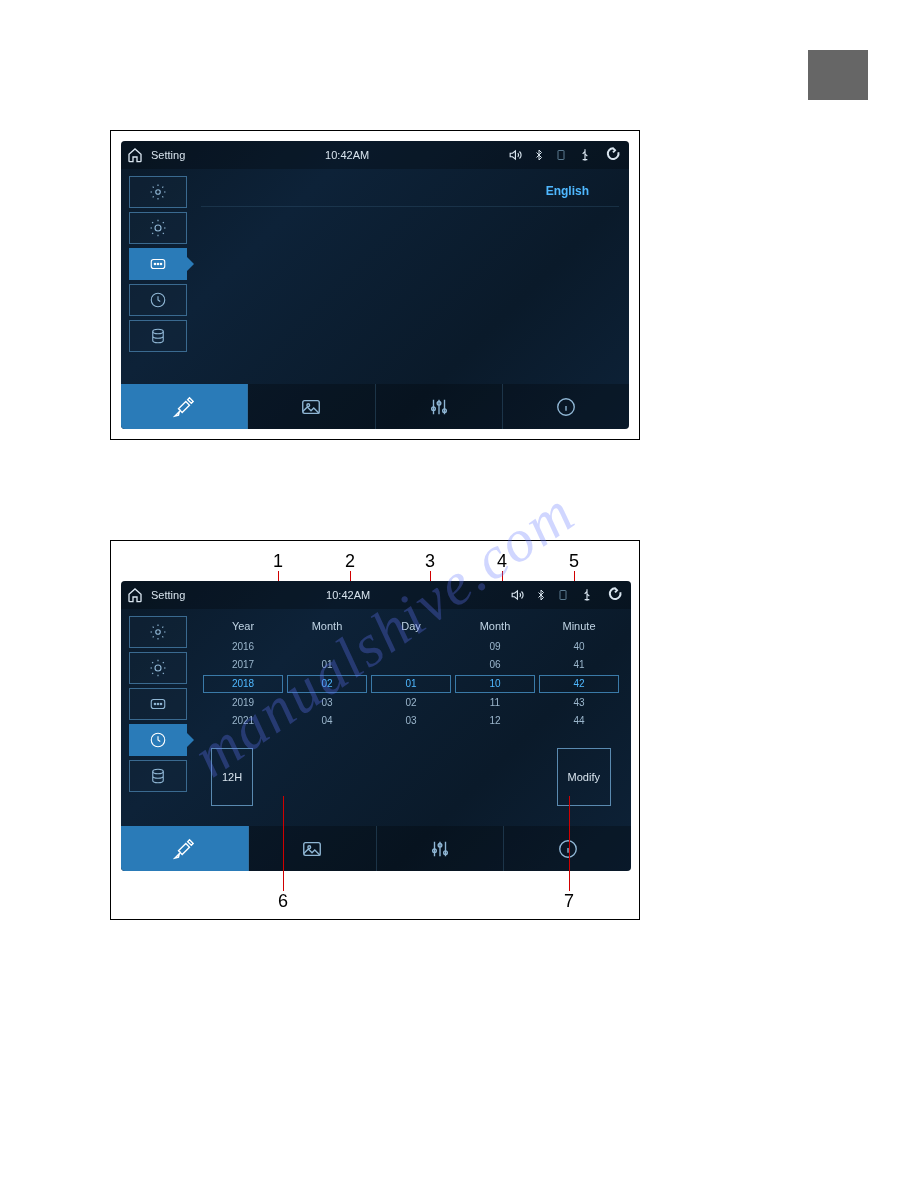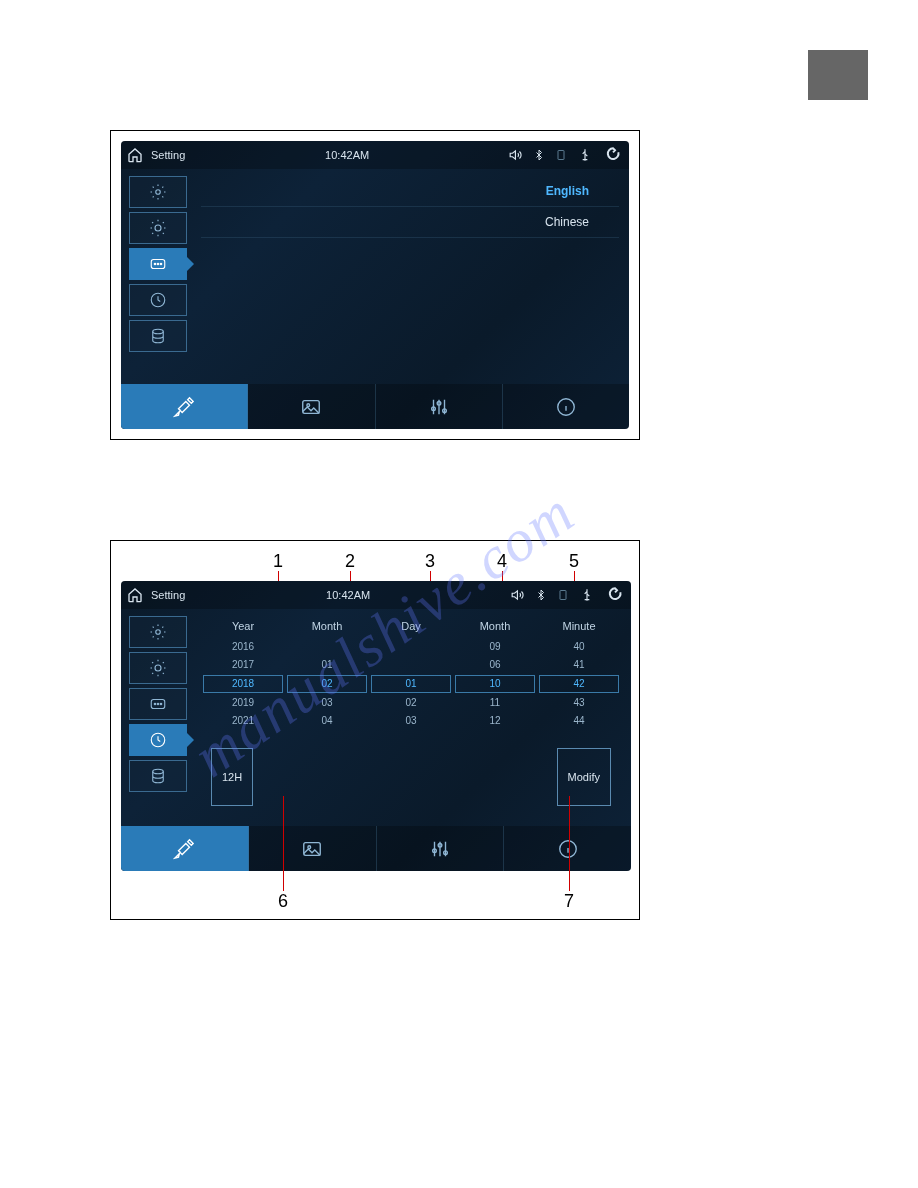--- a/index.html
+++ b/index.html
@@ -233,21 +233,20 @@
       <div class="sidebar-item">
           <svg width="18" height="18" viewBox="0 0 24 24" fill="none" stroke="#8fb6d4" stroke-width="1.5">
             <ellipse cx="12" cy="6" rx="7" ry="3"></ellipse>
             <path d="M5 6v12a7 3 0 0 0 14 0V6M5 12a7 3 0 0 0 14 0"></path>
           </svg>
         </div>
     </div>
 
     <div class="content-area">
       <div class="lang-item sel">English</div>
-      <div class="lang-item">Chinese</div>
     </div>
 
     <div class="bottom-bar">
       <div class="bottom-item active">
           <svg width="22" height="22" viewBox="0 0 24 24" fill="none" stroke="#fff" stroke-width="1.5">
             <path d="M14 6l4 4-8 8-4-4zM18 2l4 4-2 2-4-4zM2 22l4-1 1-4-4 4z"></path>
           </svg>
         </div>
       <div class="bottom-item">
           <svg width="22" height="22" viewBox="0 0 24 24" fill="none" stroke="#8fb6d4" stroke-width="1.5">

